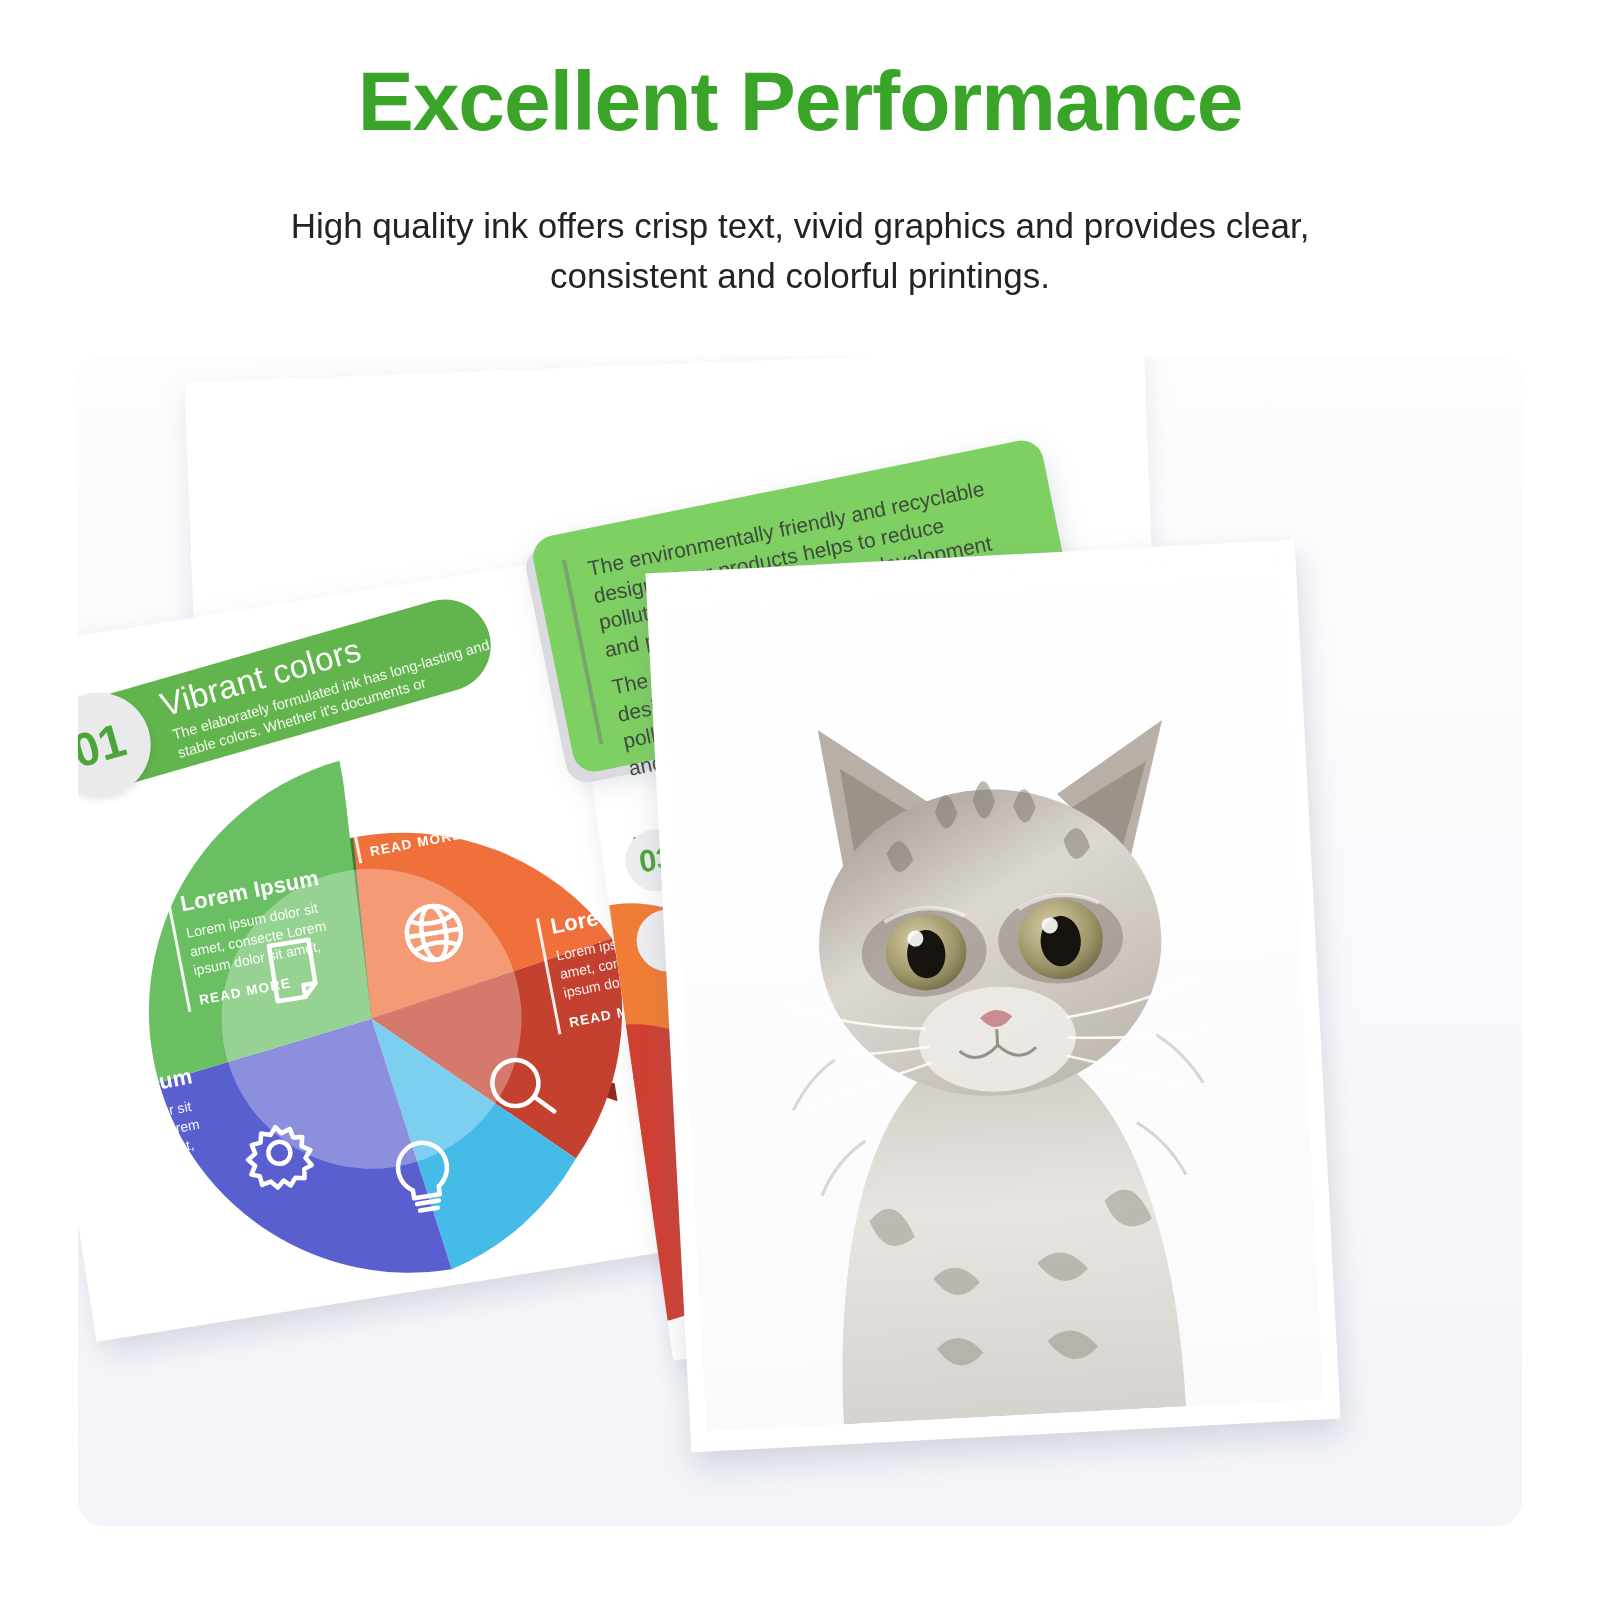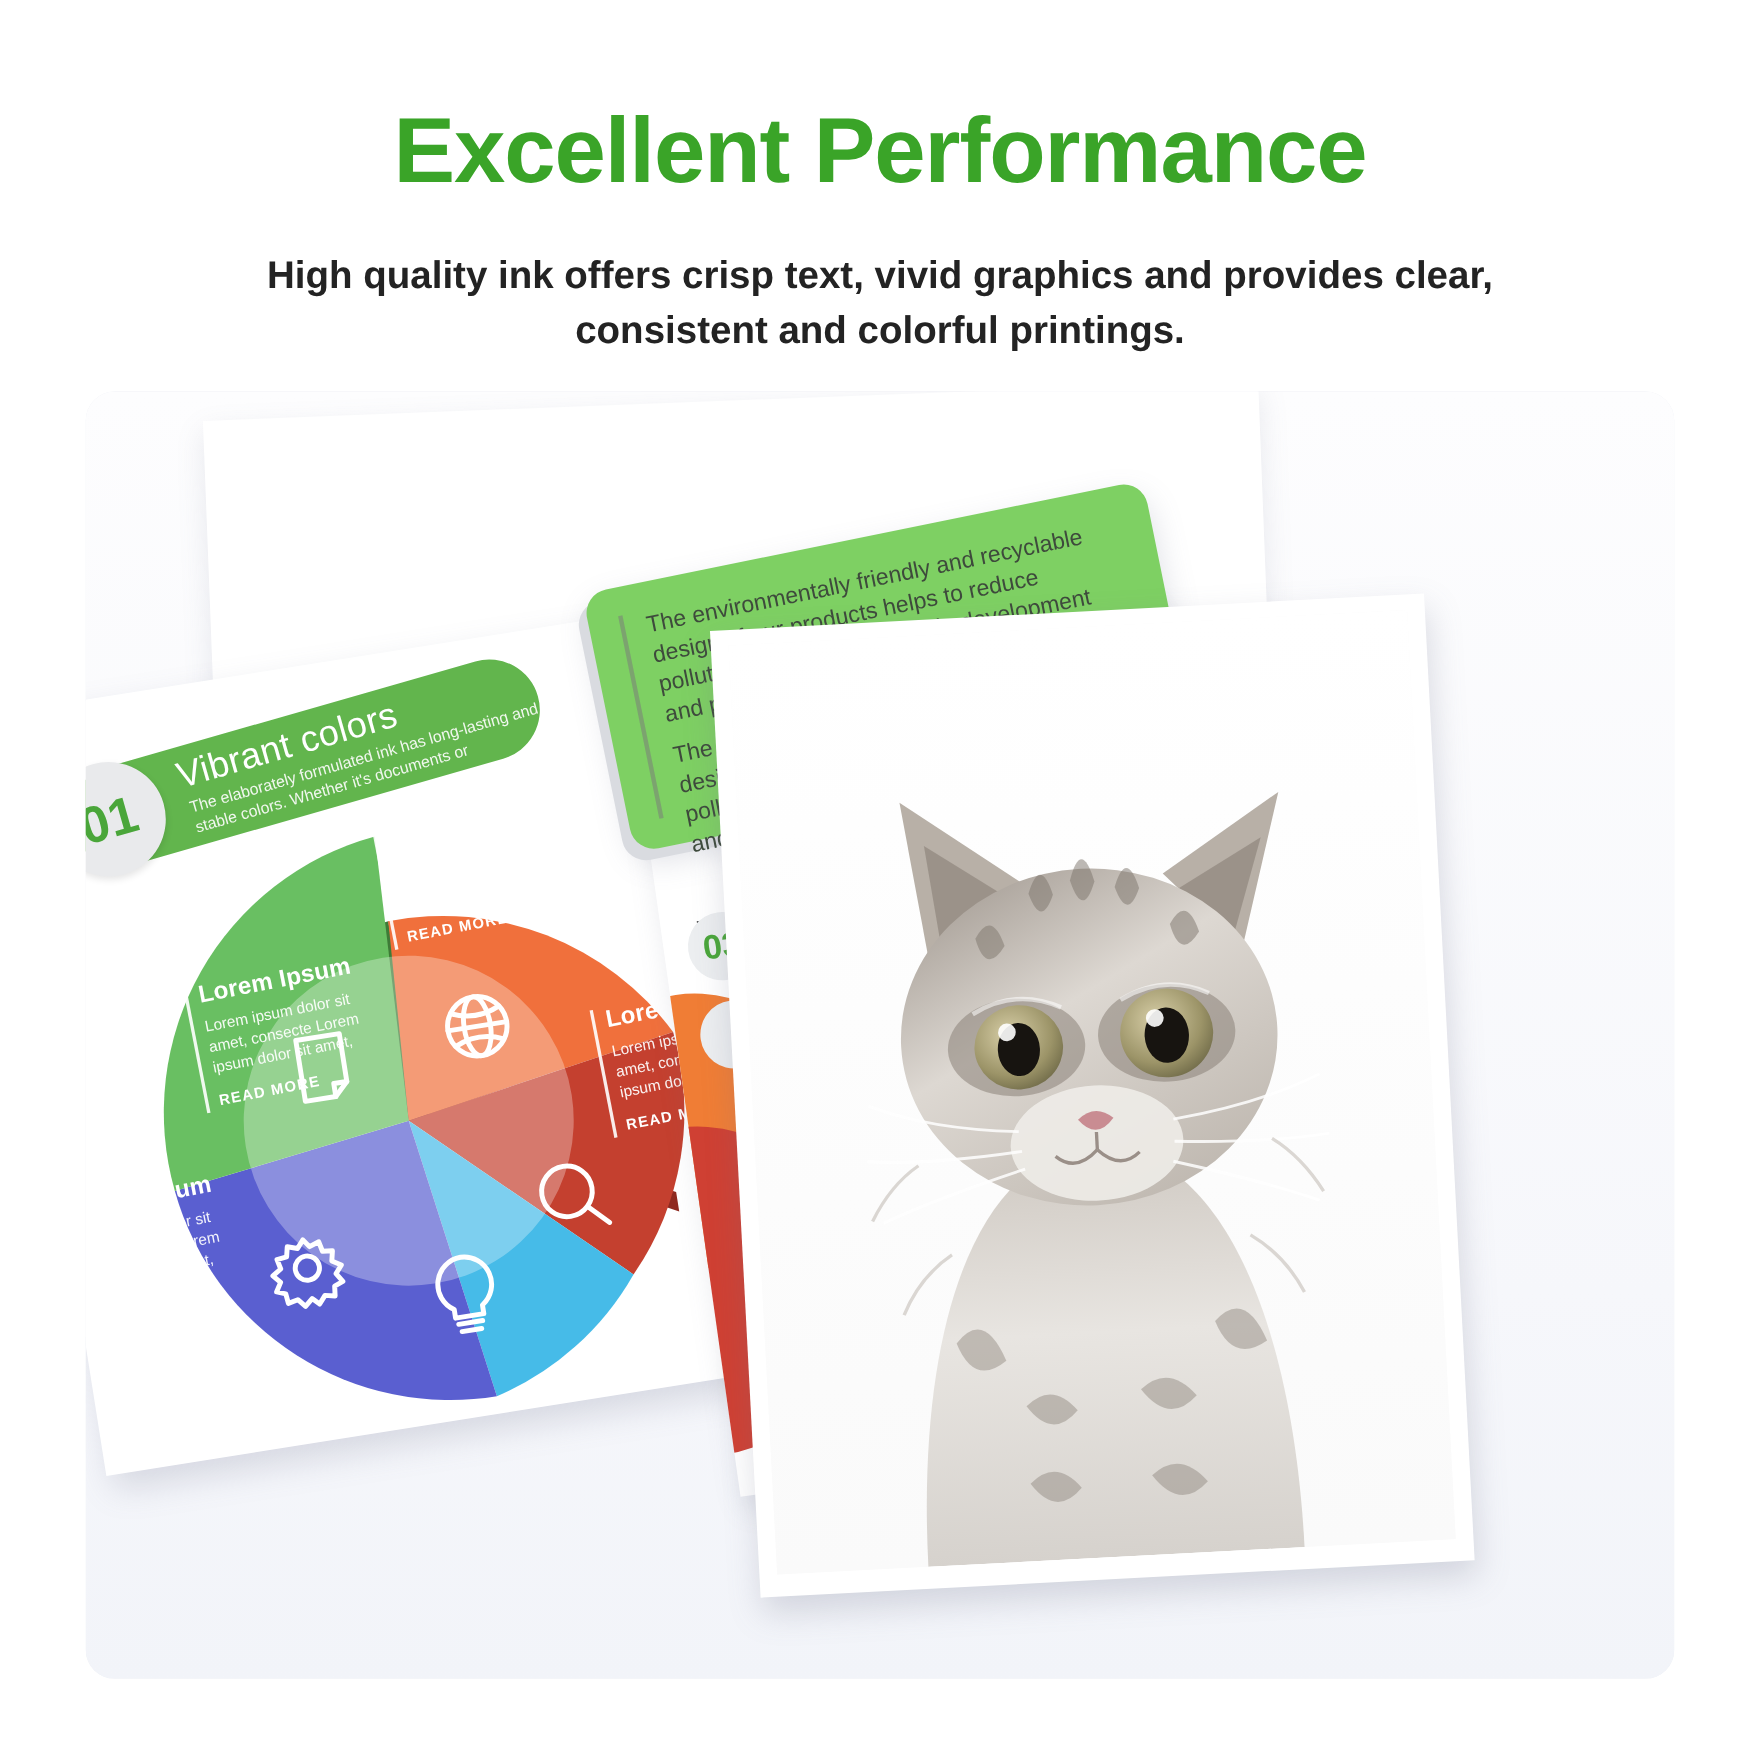--- a/index.html
+++ b/index.html
@@ -8,31 +8,31 @@
     background:#ffffff;
     font-family:"Liberation Sans","DejaVu Sans",sans-serif;
     overflow:hidden;
     position:relative;
   }
   .page{position:absolute;inset:0;}
 
   
   .header{position:absolute;top:0;left:0;width:1600px;text-align:center;}
   .title{
-    margin:0;padding-top:94px;
+    margin:0;padding-top:59px;
     font-size:84px;line-height:1.0;
     font-weight:bold;letter-spacing:-1px;
     color:#3aa428;
     font-family:"Liberation Sans","DejaVu Sans",sans-serif;
   }
   .subtitle{
-    margin:8px auto;padding-top:40px;
+    margin:18px auto;padding-top:40px;
     width:1130px;
     font-size:35px;line-height:1.42;
-    color:#232323;font-weight:700;
+    color:#232323;font-weight:400;
   }
 
   
   .stage{
     position:absolute;left:78px;top:356px;
     width:1444px;height:1170px;
     background:#eceef4;
     border-radius:26px;
   }
   .stage-inner{

